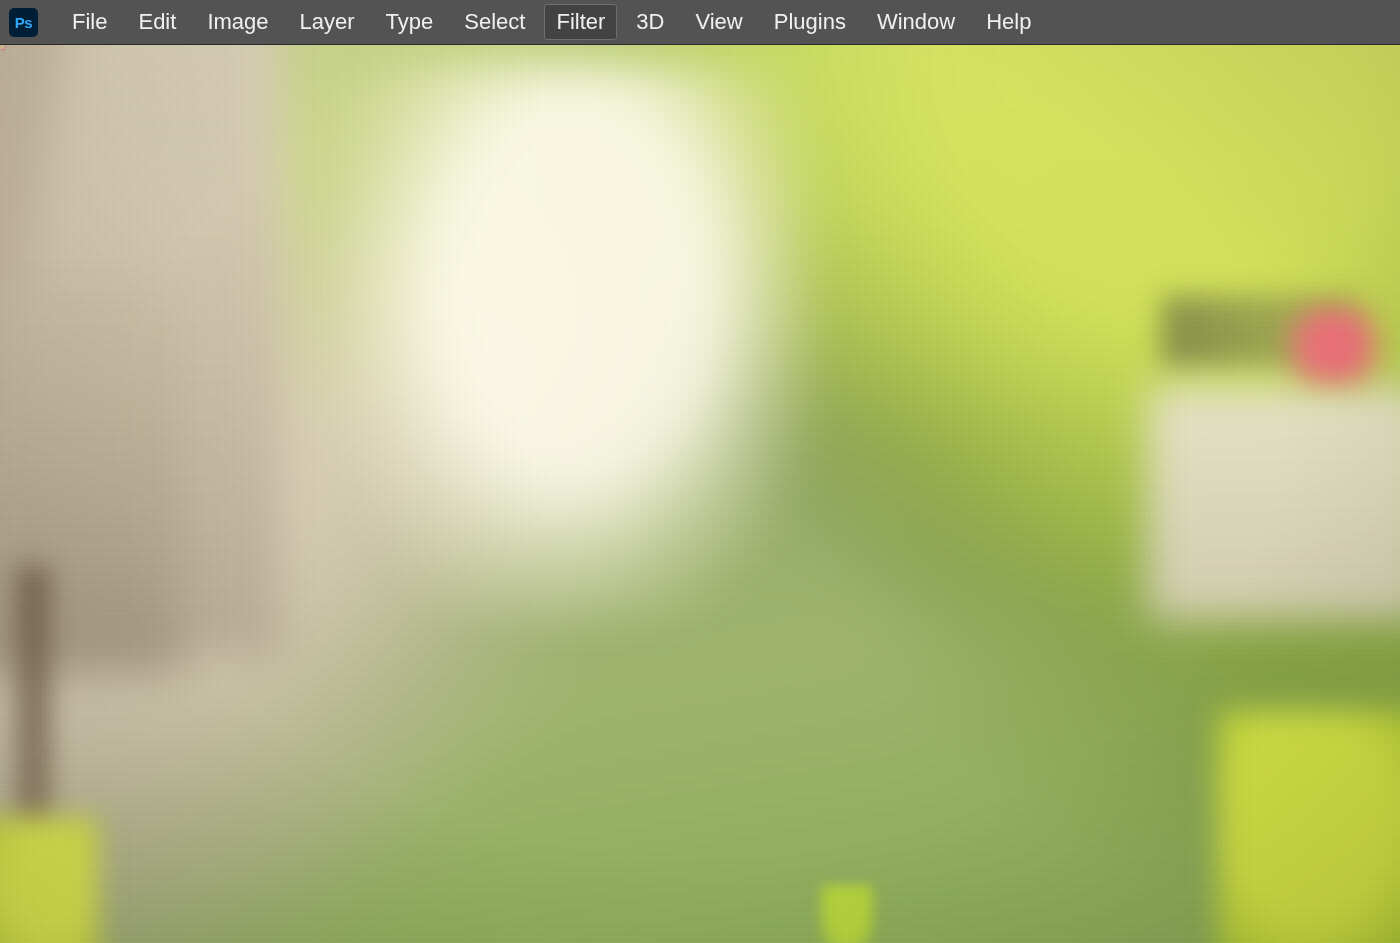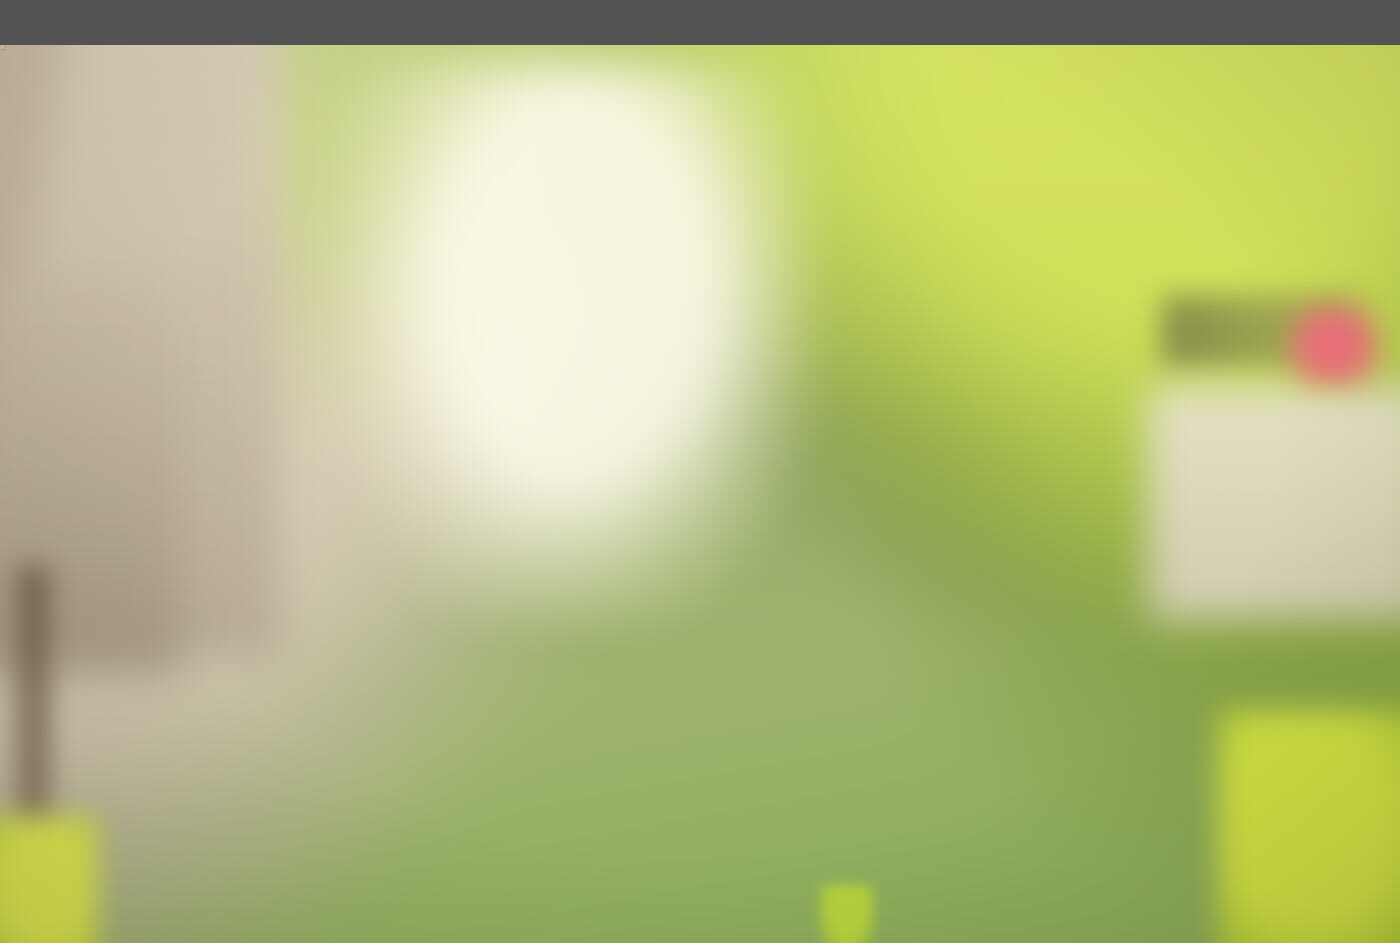--- a/index.html
+++ b/index.html
@@ -603,20 +603,36 @@
     background-image:
       repeating-linear-gradient(0deg, rgba(255,255,255,.6) 0 1px, rgba(0,0,0,0) 1px 2px),
       repeating-linear-gradient(90deg, rgba(0,0,0,.5) 0 1px, rgba(0,0,0,0) 1px 2px);
   }
 </style>
 </head>
 <body>
 
 <div id="app">
 
+  <div class="menubar">
+    <div class="ps-logo">Ps</div>
+
+    <div class="menu-item">File</div>
+    <div class="menu-item">Edit</div>
+    <div class="menu-item">Image</div>
+    <div class="menu-item">Layer</div>
+    <div class="menu-item">Type</div>
+    <div class="menu-item">Select</div>
+    <div class="menu-item active">Filter</div>
+    <div class="menu-item">3D</div>
+    <div class="menu-item">View</div>
+    <div class="menu-item">Plugins</div>
+    <div class="menu-item">Window</div>
+    <div class="menu-item">Help</div>
+  </div>
 
   <div class="canvas">
     <div class="photo">
 
       <div class="bg-base"></div>
       <div class="bg-building"></div>
       <div class="bg-building2"></div>
       <div class="bg-pole"></div>
       <div class="bg-haze"></div>
       <div class="bg-darkrow"></div>

